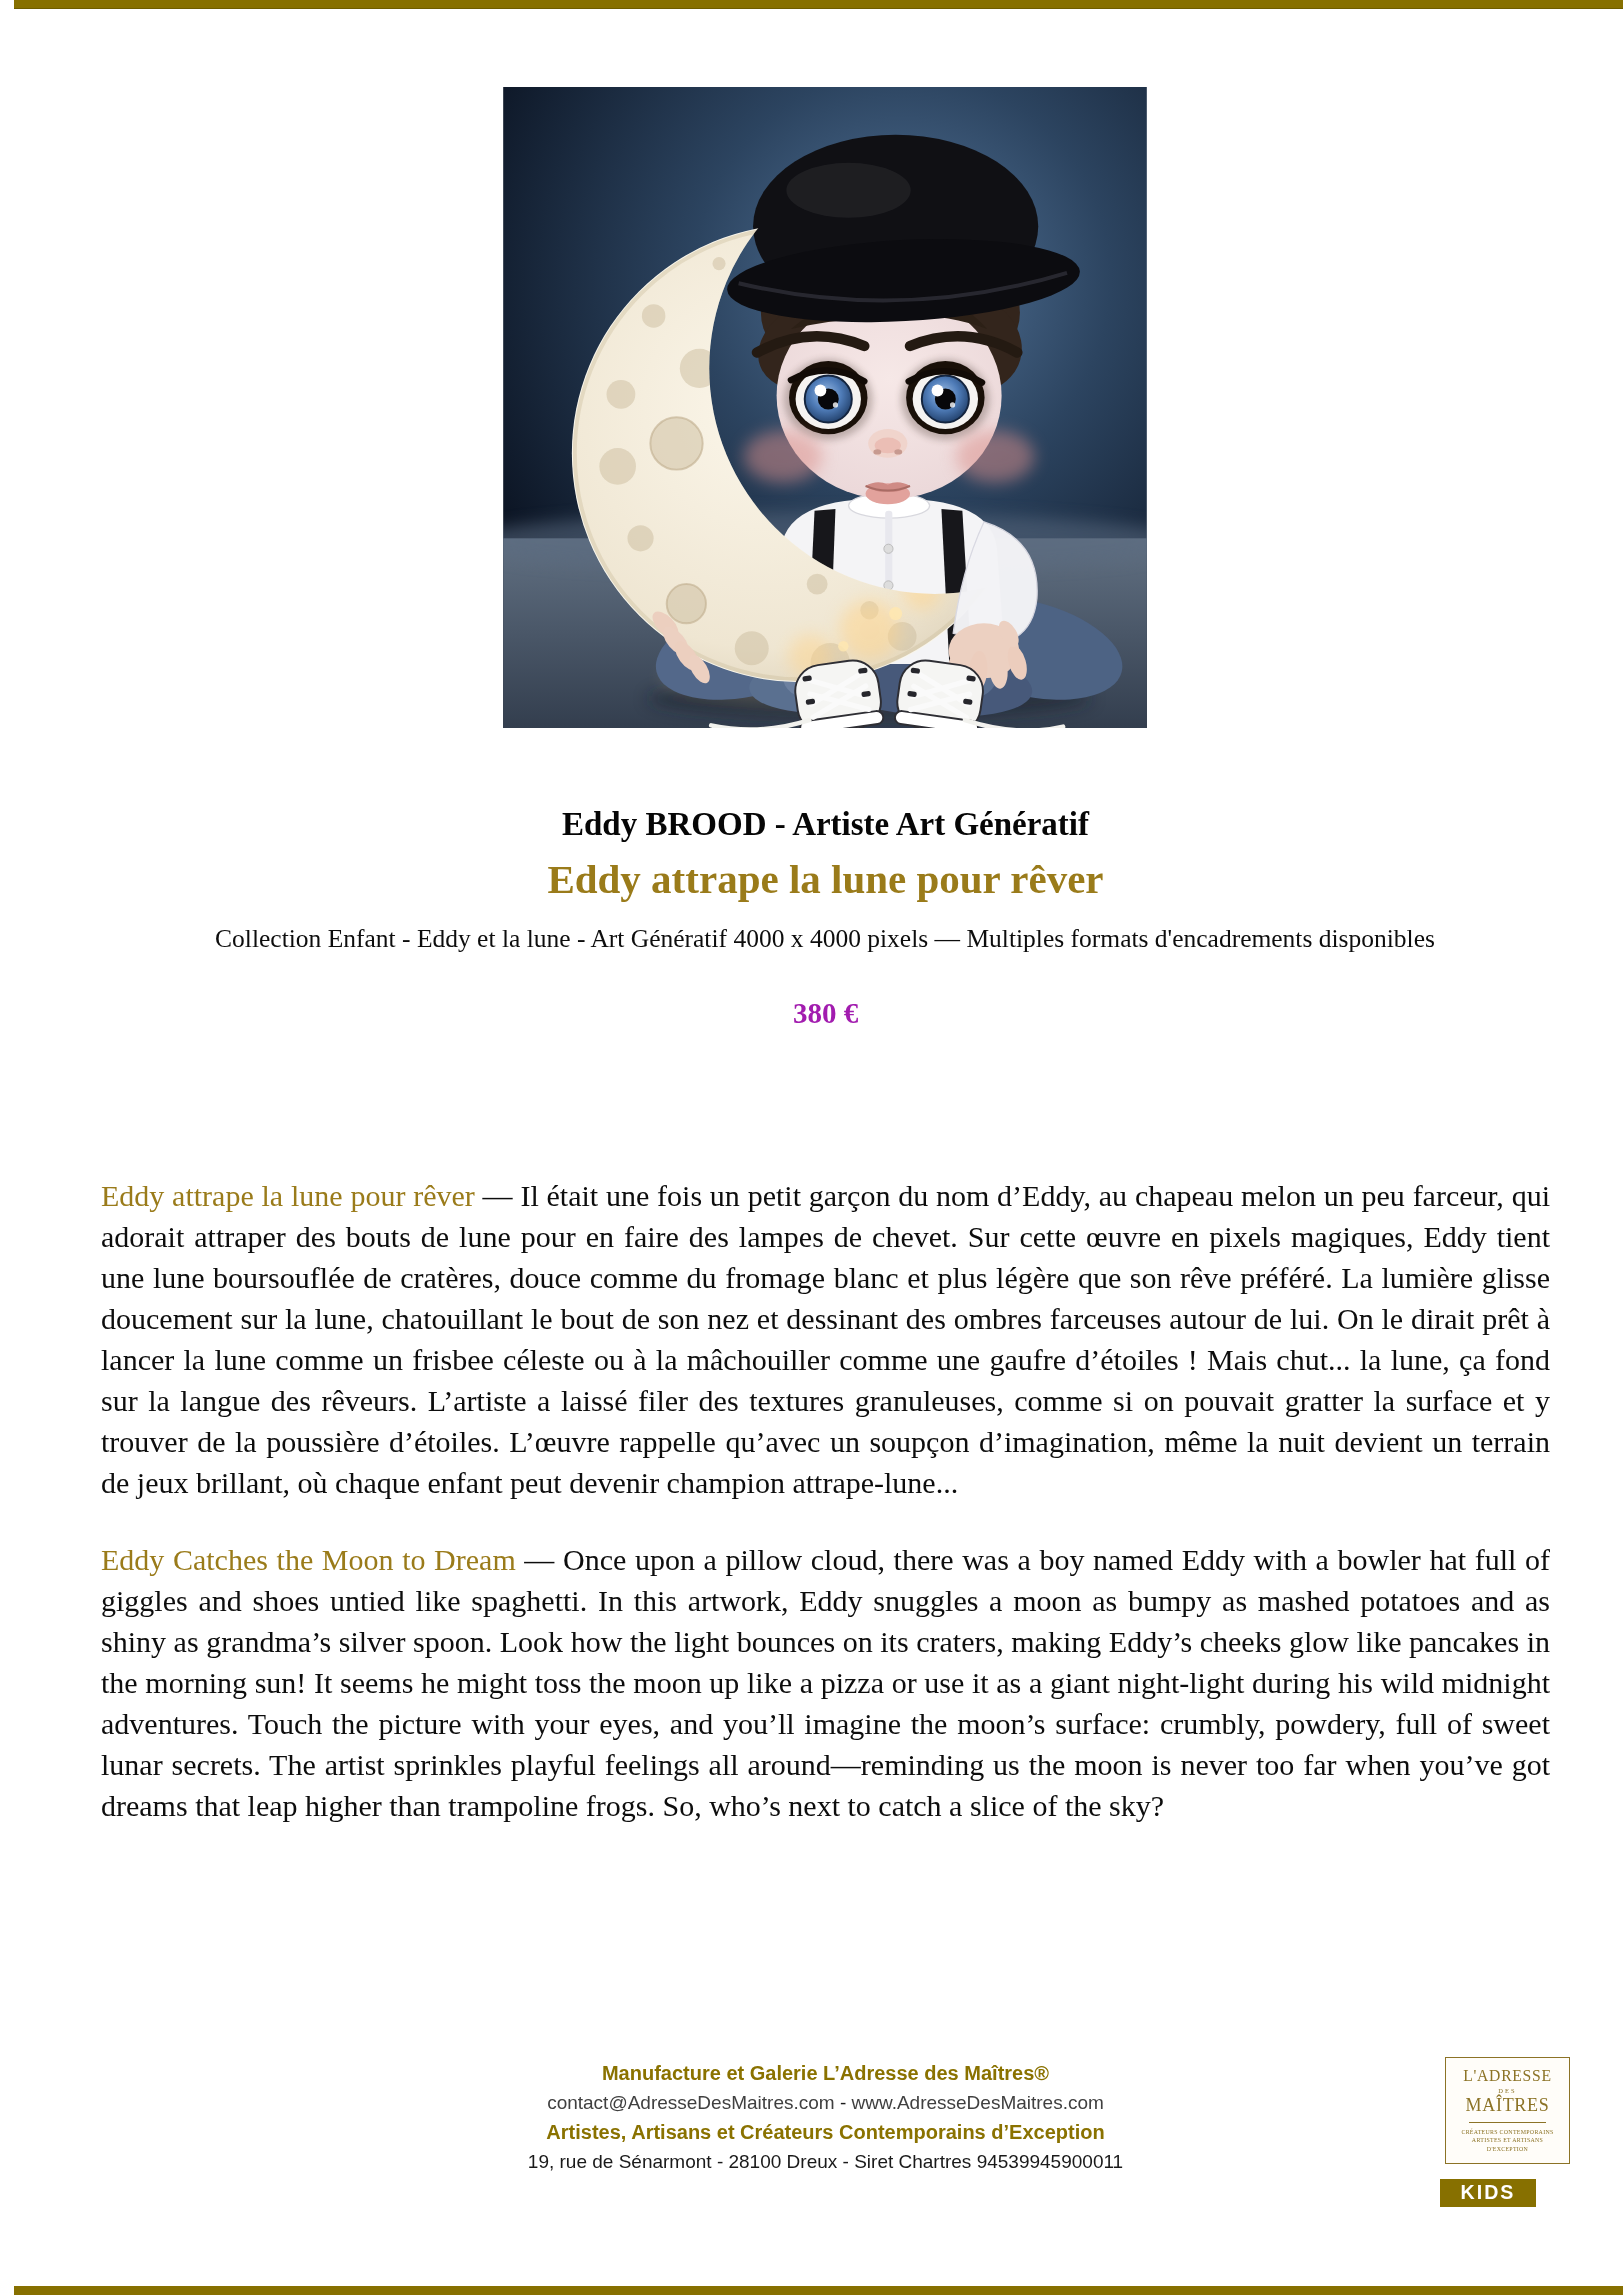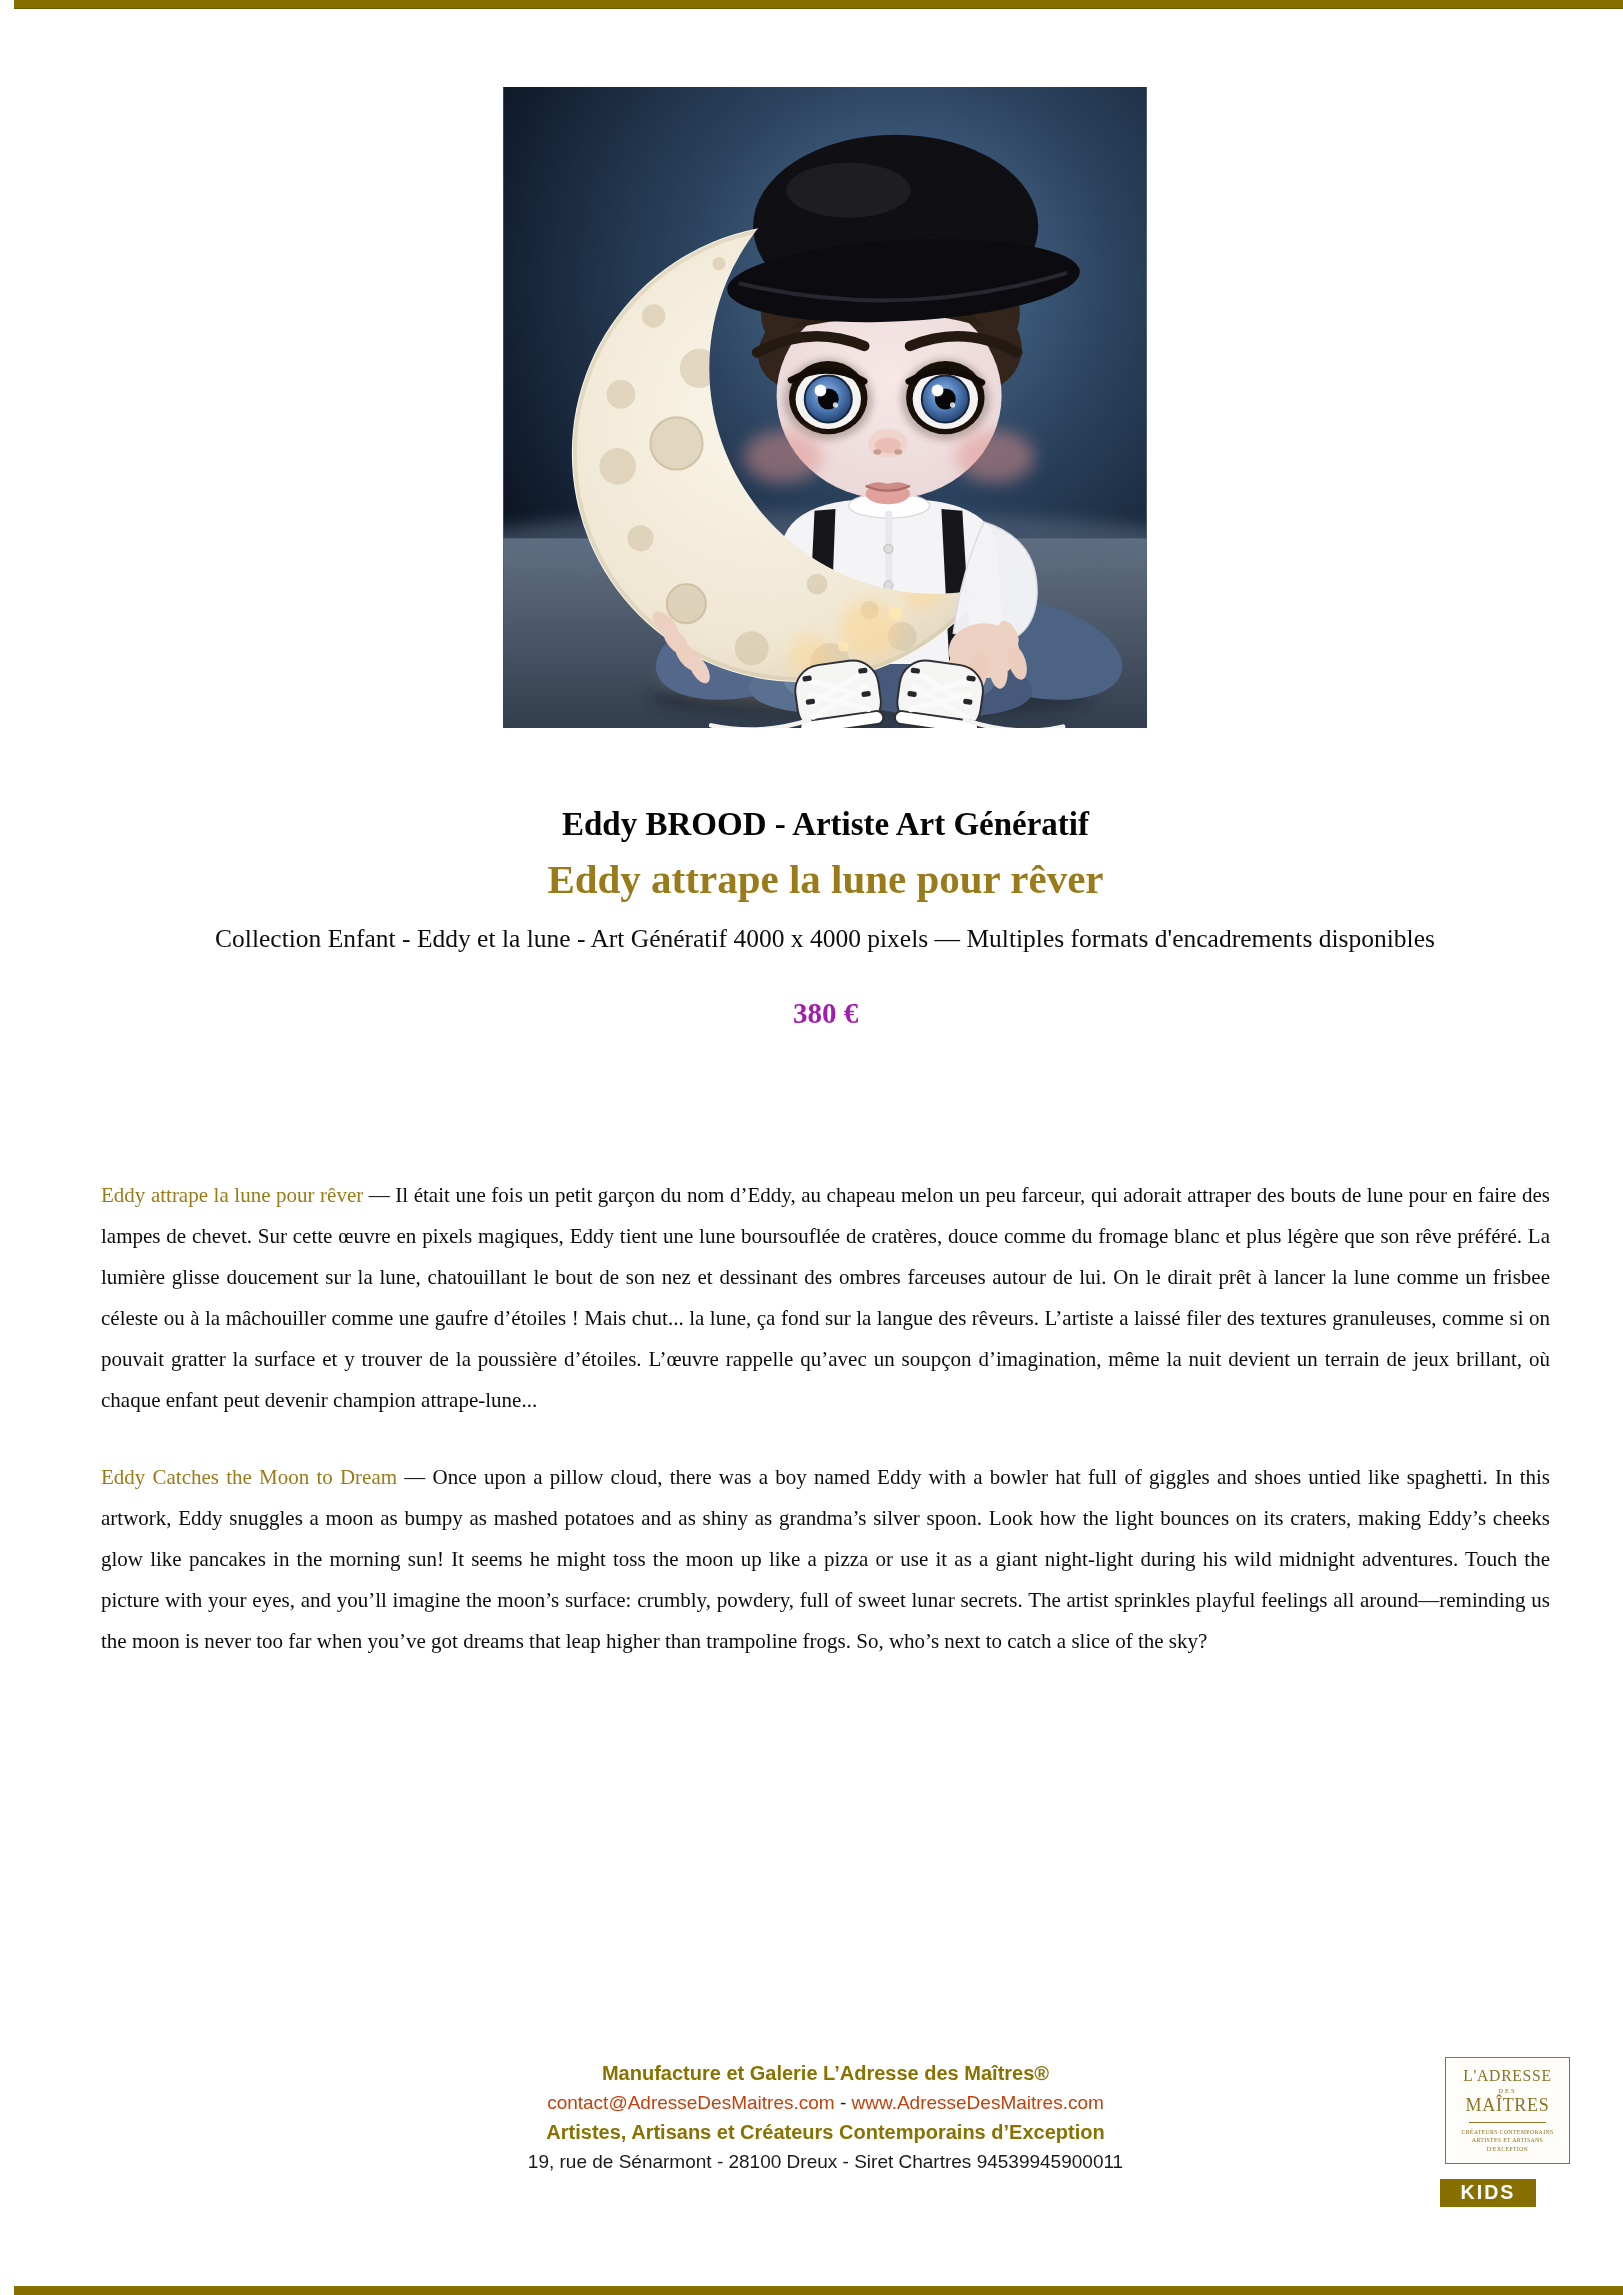--- a/index.html
+++ b/index.html
@@ -12,30 +12,30 @@
   .bar.bottom{top:2286px;height:9.2px;}
   .artwork{position:absolute;left:489px;top:87px;width:644px;height:641px;margin:0;}
   .artwork svg{display:block;width:644px;height:641px;}
   .centerline{position:absolute;left:0;width:1623px;text-align:center;}
   .artist-line{top:806px;font-size:33px;font-weight:700;color:#060606;}
   .work-title{top:855px;font-size:41px;font-weight:700;color:#9a7b1a;}
   .subtitle{top:920px;left:50%;width:1387px;margin-left:-694px;font-size:25.5px;line-height:37px;color:#0d0d0d;}
   .price{top:997px;font-size:29px;font-weight:700;color:#a21caf;}
   .descriptions{
     position:absolute;left:87px;top:1175px;width:1449px;
-    font-size:21px;line-height:41px;text-align:justify;color:#0d0d0d;
+    font-size:30px;line-height:41px;text-align:justify;color:#0d0d0d;
   }
   .descriptions p{margin:0;}
   .descriptions p + p{margin-top:36px;}
   .lead{color:#9a7b1a;}
   .footer-block{position:absolute;left:0;top:2059px;width:1623px;text-align:center;
     font-family:Liberation Sans, sans-serif;}
   .f-gold{font-size:20px;font-weight:700;color:#8a7200;line-height:29.4px;}
   .f-dark{font-size:19px;font-weight:400;color:#1a1a1a;line-height:29.4px;}
-  .f-dark .linkish{color:#c2410c;text-decoration:none;}
+  .f-dark .linkish{color:#404040;text-decoration:none;}
   .logo-box{
     position:absolute;left:1431px;top:2057px;width:125px;height:107px;box-sizing:border-box;
     border:1.3px solid #8c7326;color:#8c7326;text-align:center;background:#fffdf9;
   }
   .logo-l1{font-size:15.7px;letter-spacing:0.7px;margin-top:8.5px;}
   .logo-l2{font-size:6.5px;letter-spacing:2px;margin-top:2.6px;}
   .logo-l3{font-size:18px;letter-spacing:0.7px;margin-top:1.3px;}
   .logo-div{width:77px;height:0.7px;background:#8c7326;margin:5.9px auto 4.6px auto;}
   .logo-sub{font-size:5.9px;line-height:8.5px;letter-spacing:0.3px;}
   .kids-badge{

